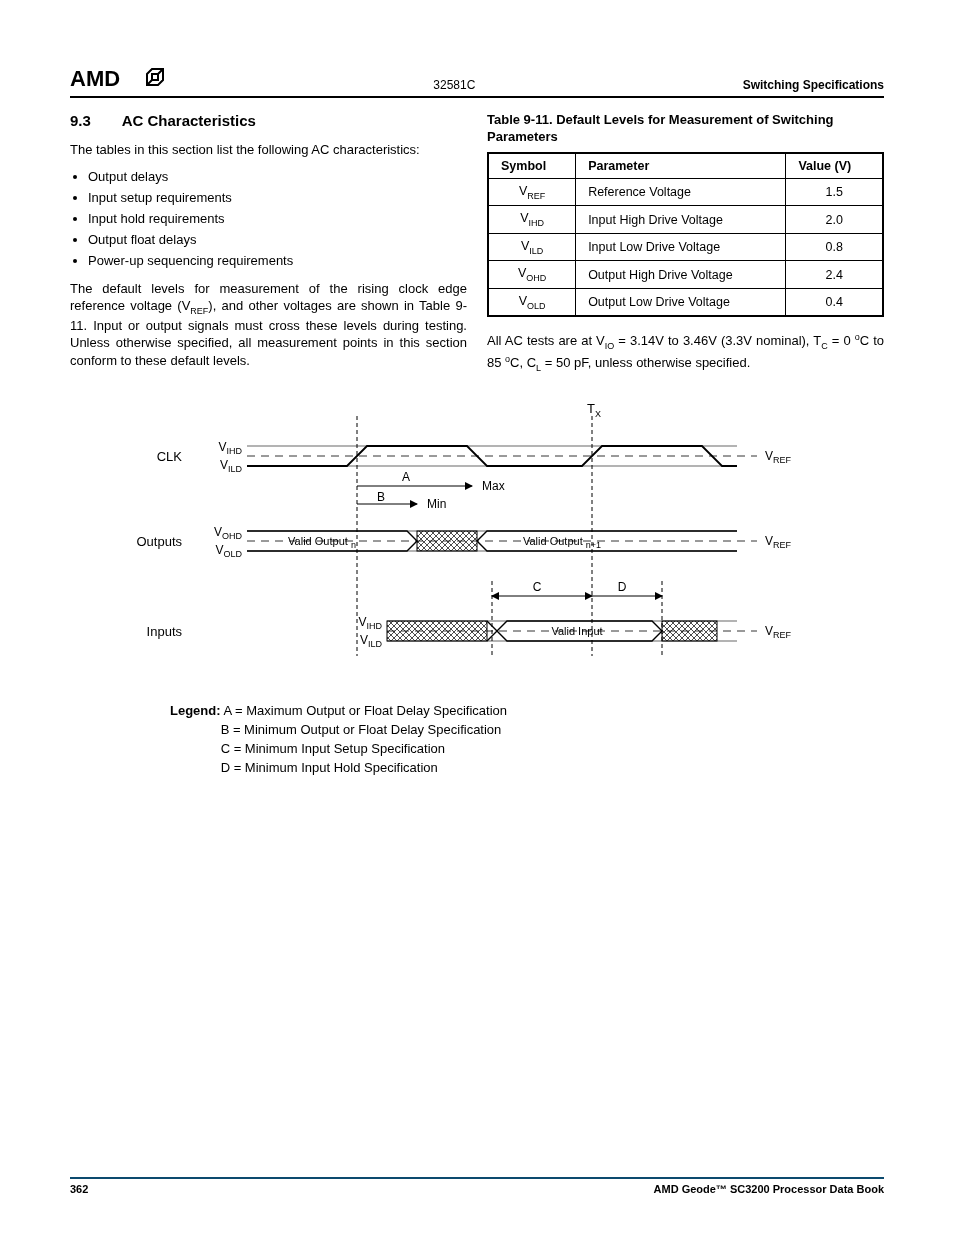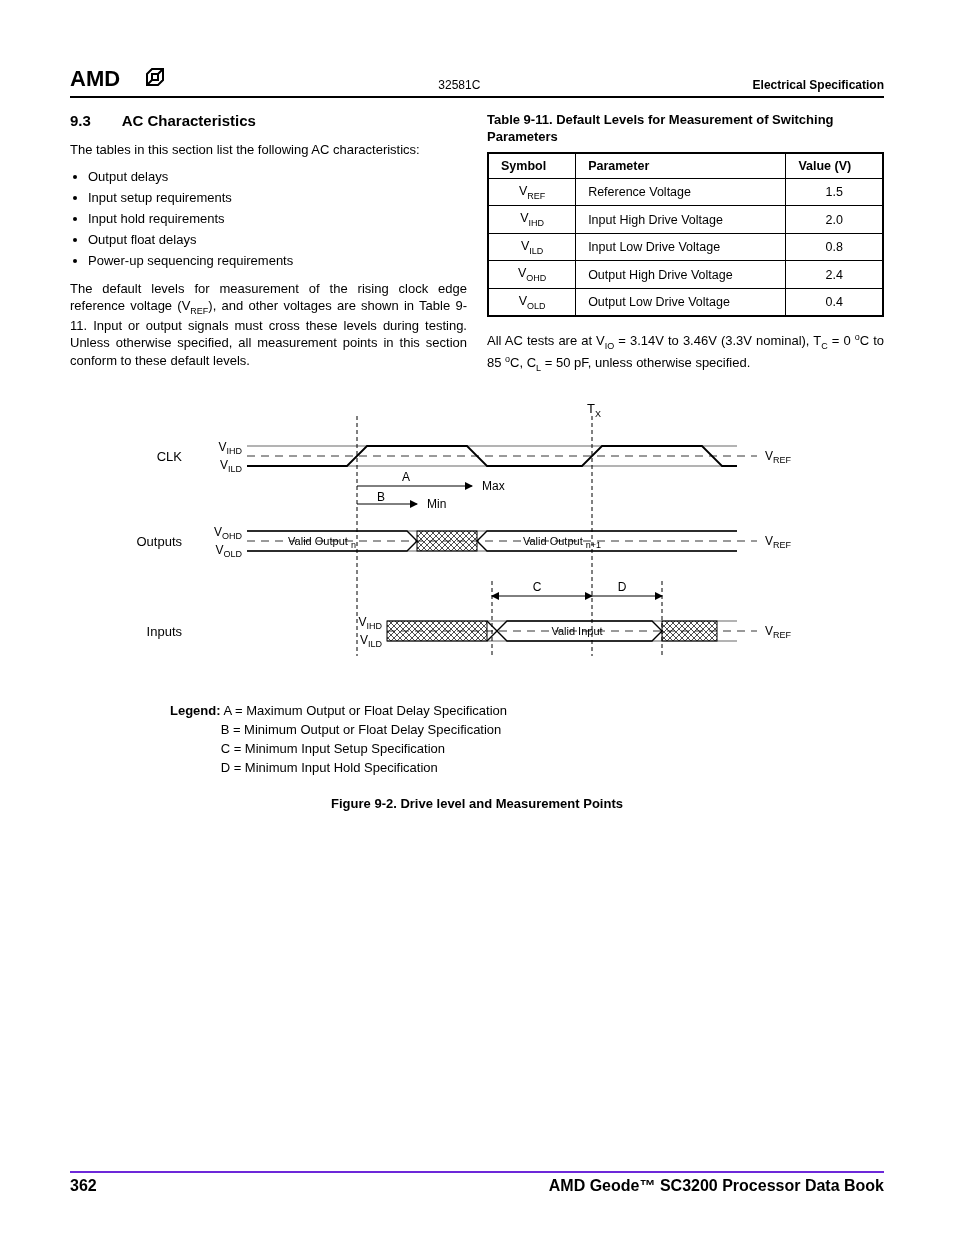--- a/index.html
+++ b/index.html
@@ -93,45 +93,45 @@
   }
   .figure-caption {
     text-align: center;
     font-weight: bold;
     margin-top: 18px;
     font-size: 13px;
   }
   .footer-bar {
     position: absolute;
     left: 70px; right: 70px; bottom: 40px;
-    border-top: 2px solid #6d28d9;
+    border-top: 2px solid #0c4a6e;
     padding-top: 4px;
     display: flex;
     justify-content: space-between;
-    font-size: 16px;
+    font-size: 11px;
     font-weight: bold;
   }
   svg text { font-family: Arial, Helvetica, sans-serif; }
 </style>
 </head>
 <body>
 <div class="page">
 
 <div class="header-bar">
   <div class="amd-logo">
     <span>AMD</span>
     <span class="amd-arrow">
       <svg width="20" height="18" viewBox="0 0 20 18">
         <path d="M1 17 L1 6 L6 1 L17 1 L17 12 L12 17 Z M6 6 L6 12 L12 12 L12 6 Z" fill="none" stroke="#000" stroke-width="2"></path>
         <path d="M1 17 L6 12 M17 1 L12 6" stroke="#000" stroke-width="2"></path>
       </svg>
     </span>
   </div>
   <div class="docnum">32581C</div>
-  <div class="espec">Electrical Specification</div>
+  <div class="espec">Switching Specifications</div>
 </div>
 
 <div class="columns">
 
   <div class="col">
     <h2 class="section-title">
       <span class="sec-num">9.3</span>
       <span>AC Characteristics</span>
     </h2>
     <p>The tables in this section list the following AC characteristics:</p>
@@ -272,21 +272,20 @@
     <b>Legend:</b>
     <span>A = Maximum Output or Float Delay Specification</span><br>
     <span style="visibility:hidden">Legend:</span>
     <span>B = Minimum Output or Float Delay Specification</span><br>
     <span style="visibility:hidden">Legend:</span>
     <span>C = Minimum Input Setup Specification</span><br>
     <span style="visibility:hidden">Legend:</span>
     <span>D = Minimum Input Hold Specification</span>
   </div>
 
-  <div class="figure-caption">Figure 9-2.  Drive level and Measurement Points</div>
 </div>
 
 <div class="footer-bar">
   <span>362</span>
   <span>AMD Geode™ SC3200 Processor Data Book</span>
 </div>
 
 </div>
 
 </body></html>

